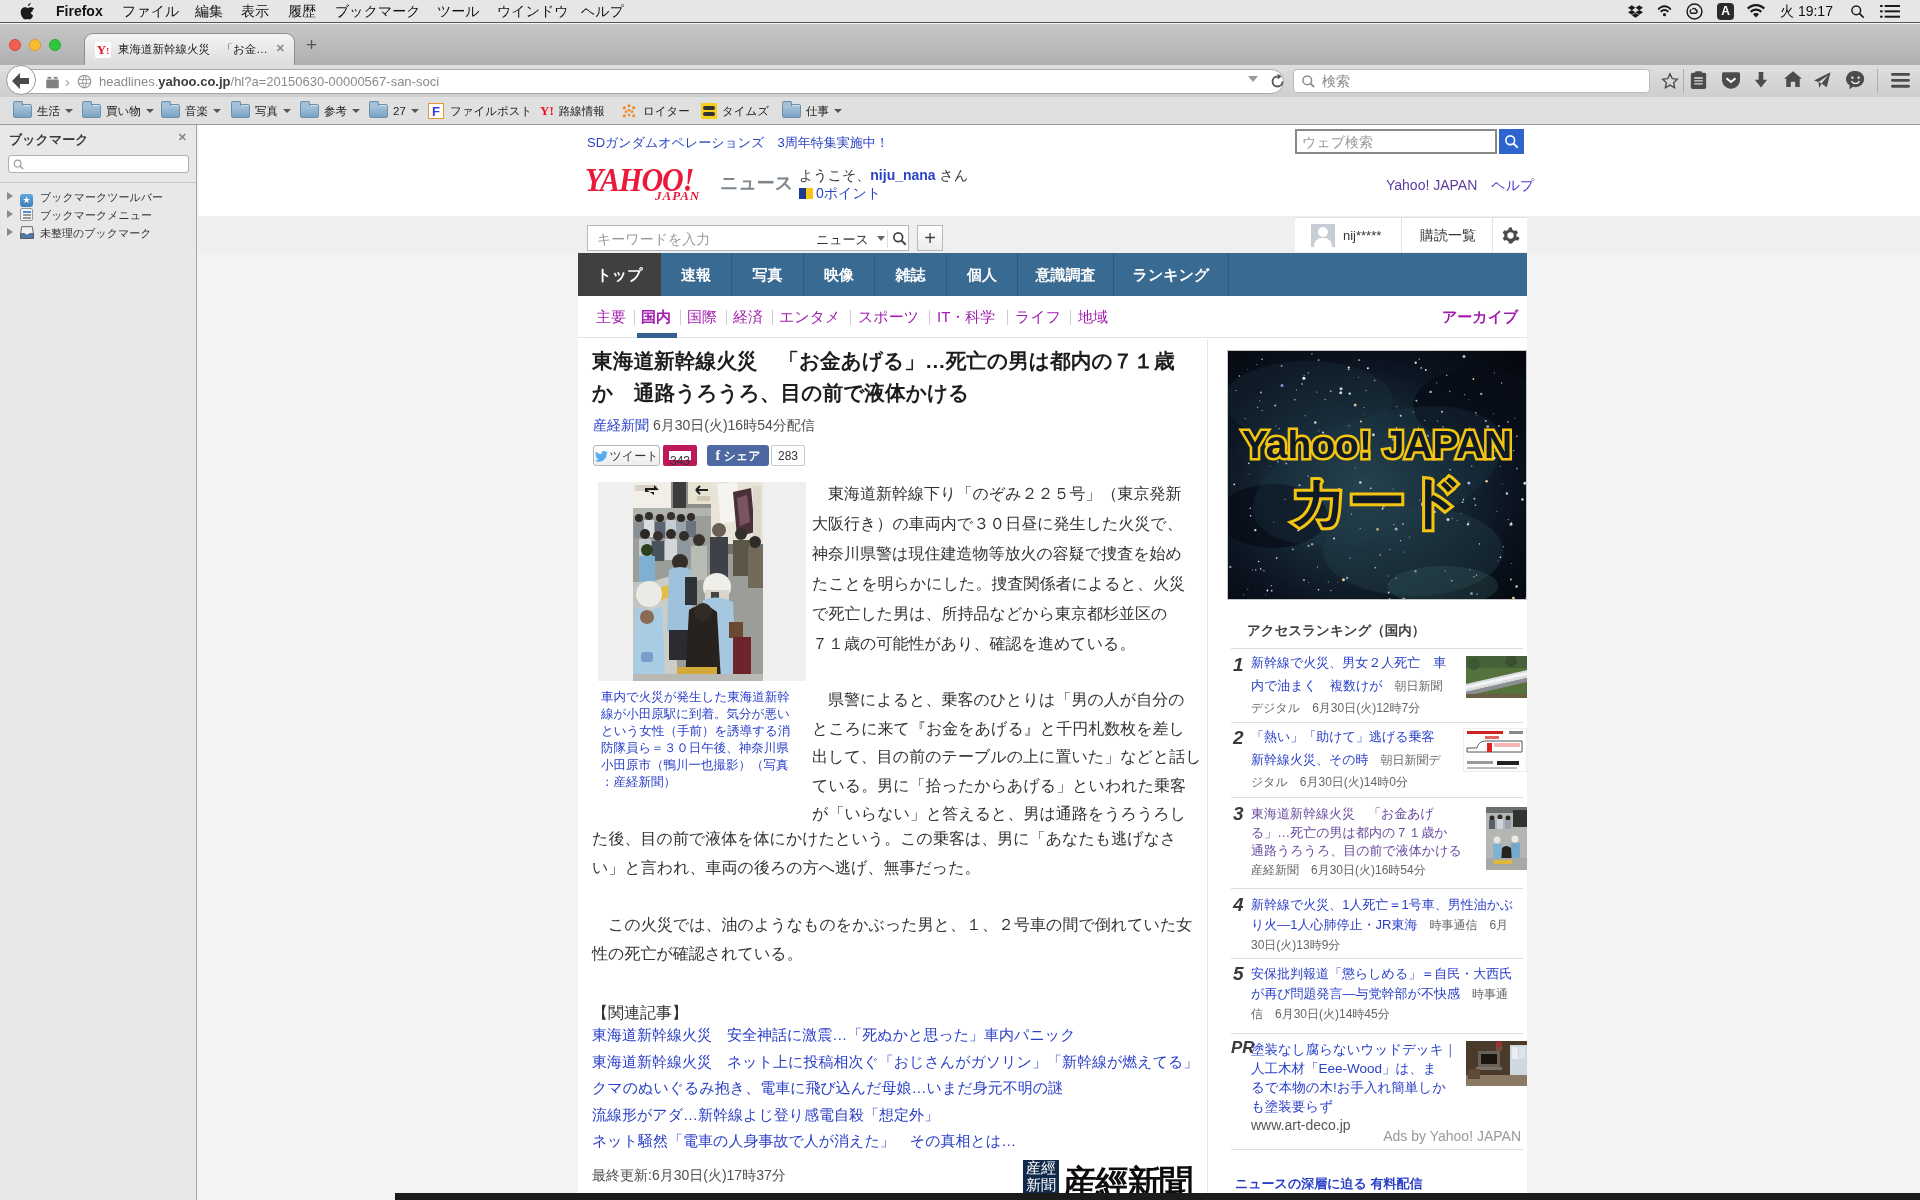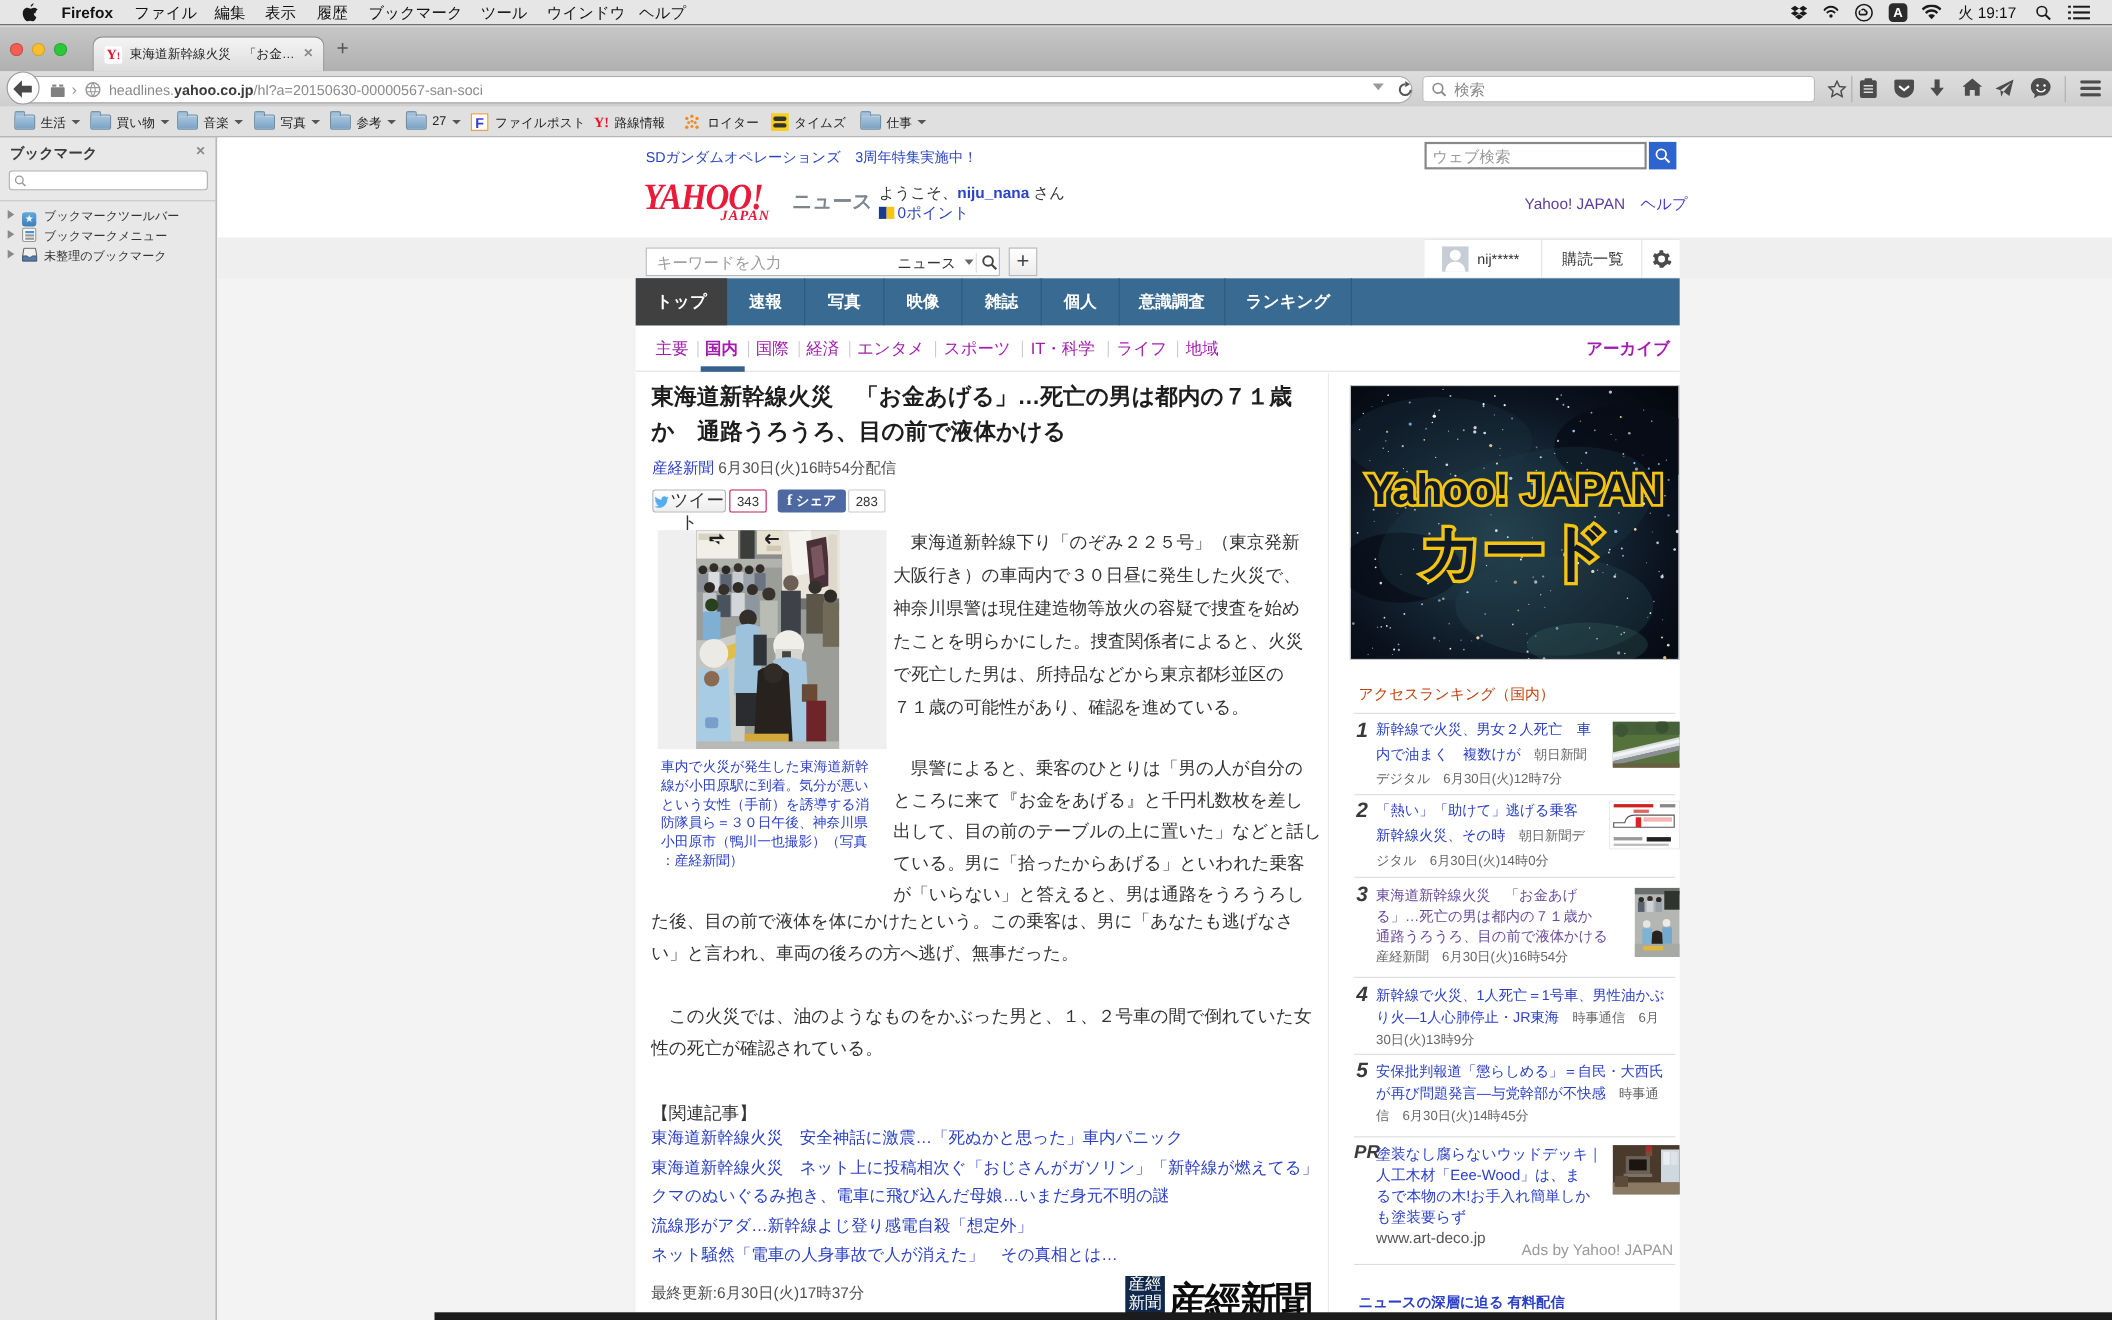--- a/index.html
+++ b/index.html
@@ -313,24 +313,24 @@
         <i style="position:absolute;left:272px;top:14px;width:1px;height:15px;background:#ccc"></i>
         <i style="position:absolute;left:351px;top:14px;width:1px;height:15px;background:#ccc"></i>
         <i style="position:absolute;left:429px;top:14px;width:1px;height:15px;background:#ccc"></i>
         <i style="position:absolute;left:492px;top:14px;width:1px;height:15px;background:#ccc"></i>
         <span class="sitem" style="left:864px;font-weight:bold">アーカイブ</span>
     </div>
     <div id="divider"></div>
     <div id="article">
       <div style="position:absolute;left:14px;top:6px;font-size:20.7px;font-weight:bold;color:#1d1d1d;line-height:32px;white-space:nowrap">東海道新幹線火災　「お金あげる」…死亡の男は都内の７１歳<br>か　通路うろうろ、目の前で液体かける</div>
       <div style="position:absolute;left:15px;top:78px;font-size:14px;color:#4f4f4f;white-space:nowrap"><a class="lnk">産経新聞</a> 6月30日(火)16時54分配信</div>
-      <div style="position:absolute;left:15px;top:106px;width:67px;height:21px;background:linear-gradient(#fefefe,#ededed);border:1px solid #b5b5b5;border-radius:3px;font-size:16px;color:#333;text-align:center;line-height:20px"><svg width="13" height="11" viewBox="0 0 24 20" style="vertical-align:-2px;margin-right:2px">
+      <div style="position:absolute;left:15px;top:106px;width:67px;height:21px;background:linear-gradient(#fefefe,#ededed);border:1px solid #b5b5b5;border-radius:3px;font-size:12px;color:#333;text-align:center;line-height:20px"><svg width="13" height="11" viewBox="0 0 24 20" style="vertical-align:-2px;margin-right:2px">
             <path fill="#55acee" d="M24 2.4c-.9.4-1.8.7-2.8.8 1-.6 1.8-1.6 2.2-2.7-1 .6-2 1-3.1 1.2C19.4.6 18.1 0 16.7 0c-2.7 0-4.9 2.2-4.9 4.9 0 .4 0 .8.1 1.1C7.7 5.8 4.1 3.8 1.7.9 1.2 1.7 1 2.5 1 3.4c0 1.7.9 3.2 2.2 4.1-.8 0-1.6-.2-2.2-.6v.1c0 2.4 1.7 4.4 3.9 4.8-.4.1-.8.2-1.3.2-.3 0-.6 0-.9-.1.6 2 2.4 3.4 4.6 3.4-1.7 1.3-3.8 2.1-6.1 2.1-.4 0-.8 0-1.2-.1 2.2 1.4 4.8 2.2 7.5 2.2 9.1 0 14-7.5 14-14v-.6c1-.7 1.8-1.6 2.5-2.5z"></path>
           </svg>ツイート</div>
-      <div style="position:absolute;left:85px;top:106px;width:34px;height:21px;background:#fff;border:1px solid #be185d;border-radius:2px;font-size:12px;color:#333;text-align:center;line-height:20px">343</div>
+      <div style="position:absolute;left:85px;top:106px;width:34px;height:21px;background:#fff;border:6px solid #be185d;border-radius:2px;font-size:12px;color:#333;text-align:center;line-height:20px">343</div>
       <div style="position:absolute;left:129px;top:106px;width:62px;height:21px;background:#4e69a2;border-radius:3px;font-size:12px;color:#fff;text-align:center;line-height:21px;font-weight:bold"><b style="font-family:'Liberation Serif',serif;font-size:14px">f</b> シェア</div>
       <div style="position:absolute;left:193px;top:106px;width:34px;height:21px;background:#fff;border:1px solid #c9c9c9;border-radius:2px;font-size:12px;color:#333;text-align:center;line-height:20px">283</div>
 
       <div style="position:absolute;left:20px;top:143px;width:208px;height:199px;background:#efefef">
         <svg style="position:absolute;left:35px;top:0" width="130" height="199" viewBox="0 0 130 199">
           <rect width="130" height="199" fill="#9b9d99"></rect>
           <rect x="0" y="0" width="78" height="30" fill="#8a8d89"></rect>
           <rect x="0" y="0" width="38" height="26" fill="#f2efe8"></rect>
           <rect x="2" y="3" width="22" height="6" fill="#d8d2c4"></rect>
           <path d="M14 8 h12 l-5 -5 v3 h-9 v4 h9 v3 Z" fill="#1c1c1c"></path>
@@ -661,21 +661,21 @@
             <circle cx="53.6" cy="14.9" r="1.0" fill="#e8f0ff" opacity="0.56"></circle>
             <circle cx="20.8" cy="112.3" r="0.9" fill="#e8f0ff" opacity="0.8"></circle>
             <circle cx="135.8" cy="56.5" r="0.5" fill="#ffd9a0" opacity="0.89"></circle>
             <circle cx="258.6" cy="130.3" r="1.2" fill="#ffd9a0" opacity="0.98"></circle>
           <g font-family="'Liberation Sans',sans-serif" font-weight="bold" text-anchor="middle" style="paint-order:stroke">
             <text x="149" y="107" font-size="39" fill="#0e1a28" stroke="#f3c410" stroke-width="5">Yahoo! JAPAN</text>
             <text x="149" y="170" font-size="57" fill="#0e1a28" stroke="#f3c410" stroke-width="6">カード</text>
           </g>
         </svg>
       </div>
-      <div style="position:absolute;left:8px;top:497px;font-size:13.5px;font-weight:normal;color:#c2410c;white-space:nowrap">アクセスランキング（国内）</div>
+      <div style="position:absolute;left:20px;top:497px;font-size:13.5px;font-weight:bold;color:#404040;white-space:nowrap">アクセスランキング（国内）</div>
       <div class="rksep" style="top:523px"></div>
       <div class="rknum" style="top:529px">1</div>
       <div class="rktitle" style="top:527px"><a class="lnk">新幹線で火災、男女２人死亡　車</a><br><a class="lnk">内で油まく　複数けが</a><span class="rkdate">　朝日新聞</span><br><span class="rkdate">デジタル　6月30日(火)12時7分</span></div>
       <div class="rkthumb" style="left:239px;top:531px"><svg width="61" height="42" viewBox="0 0 61 42">
             <rect width="61" height="42" fill="#55713c"></rect>
             <rect y="0" width="61" height="12" fill="#47613a"></rect>
             <path d="M0 28 L61 14 L61 22 L0 36 Z" fill="#d9dde0"></path>
             <path d="M0 30 L61 16 L61 19 L0 33 Z" fill="#f2f4f6"></path>
             <path d="M0 36 L61 22 L61 26 L0 40 Z" fill="#8b8f94"></path>
             <rect x="0" y="38" width="61" height="4" fill="#6b5f43"></rect>

